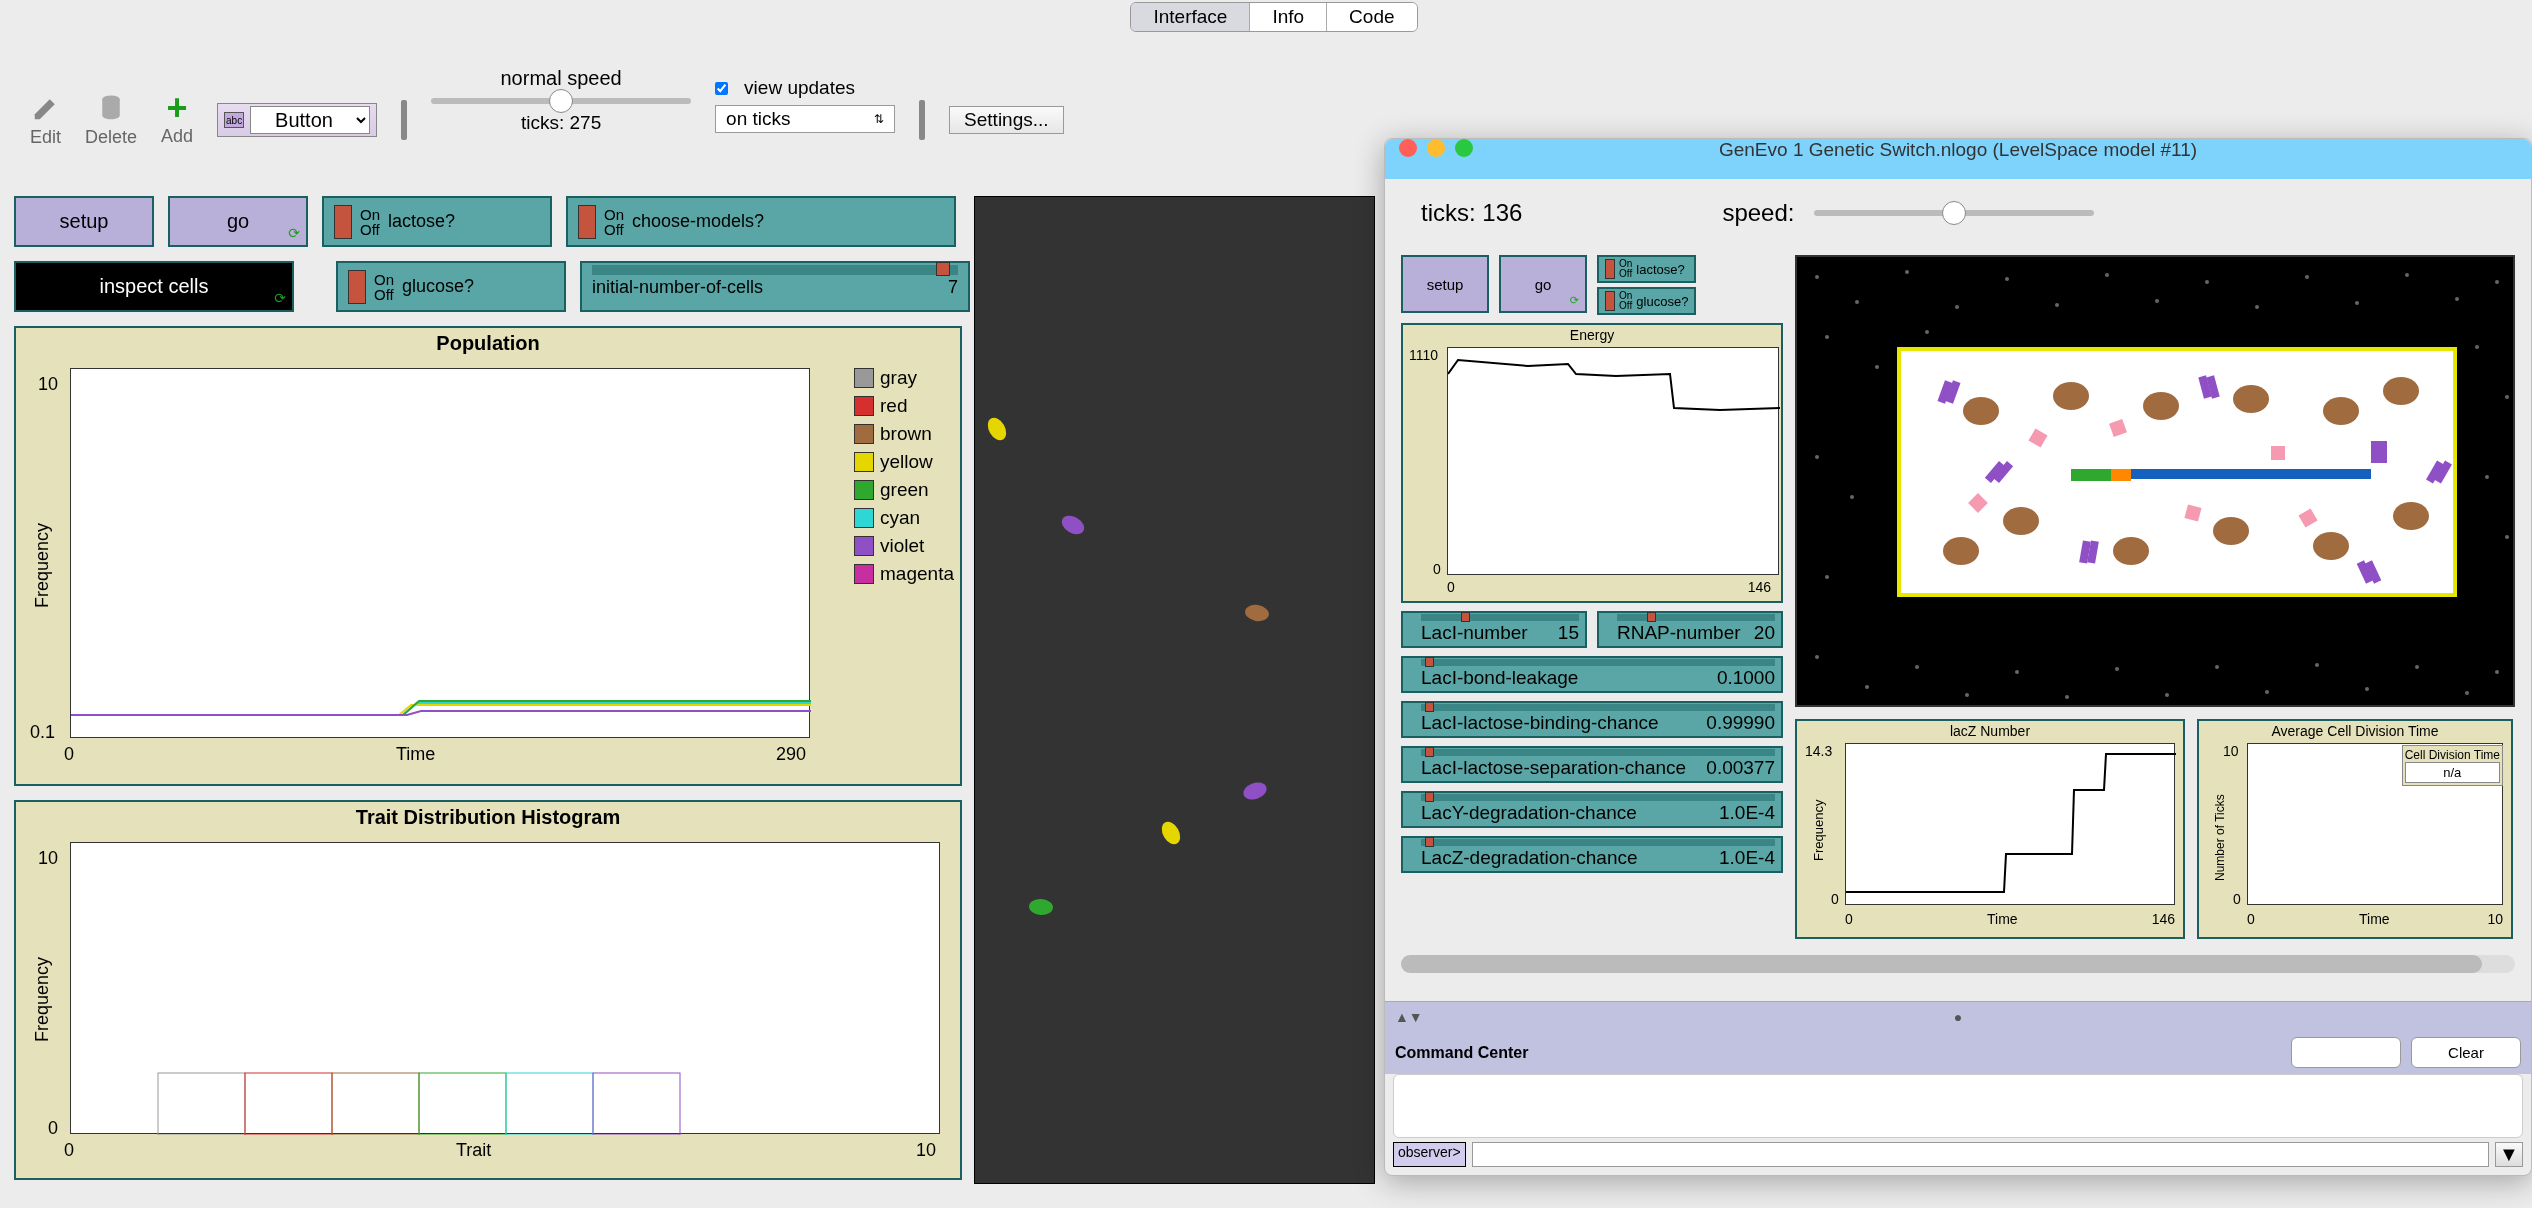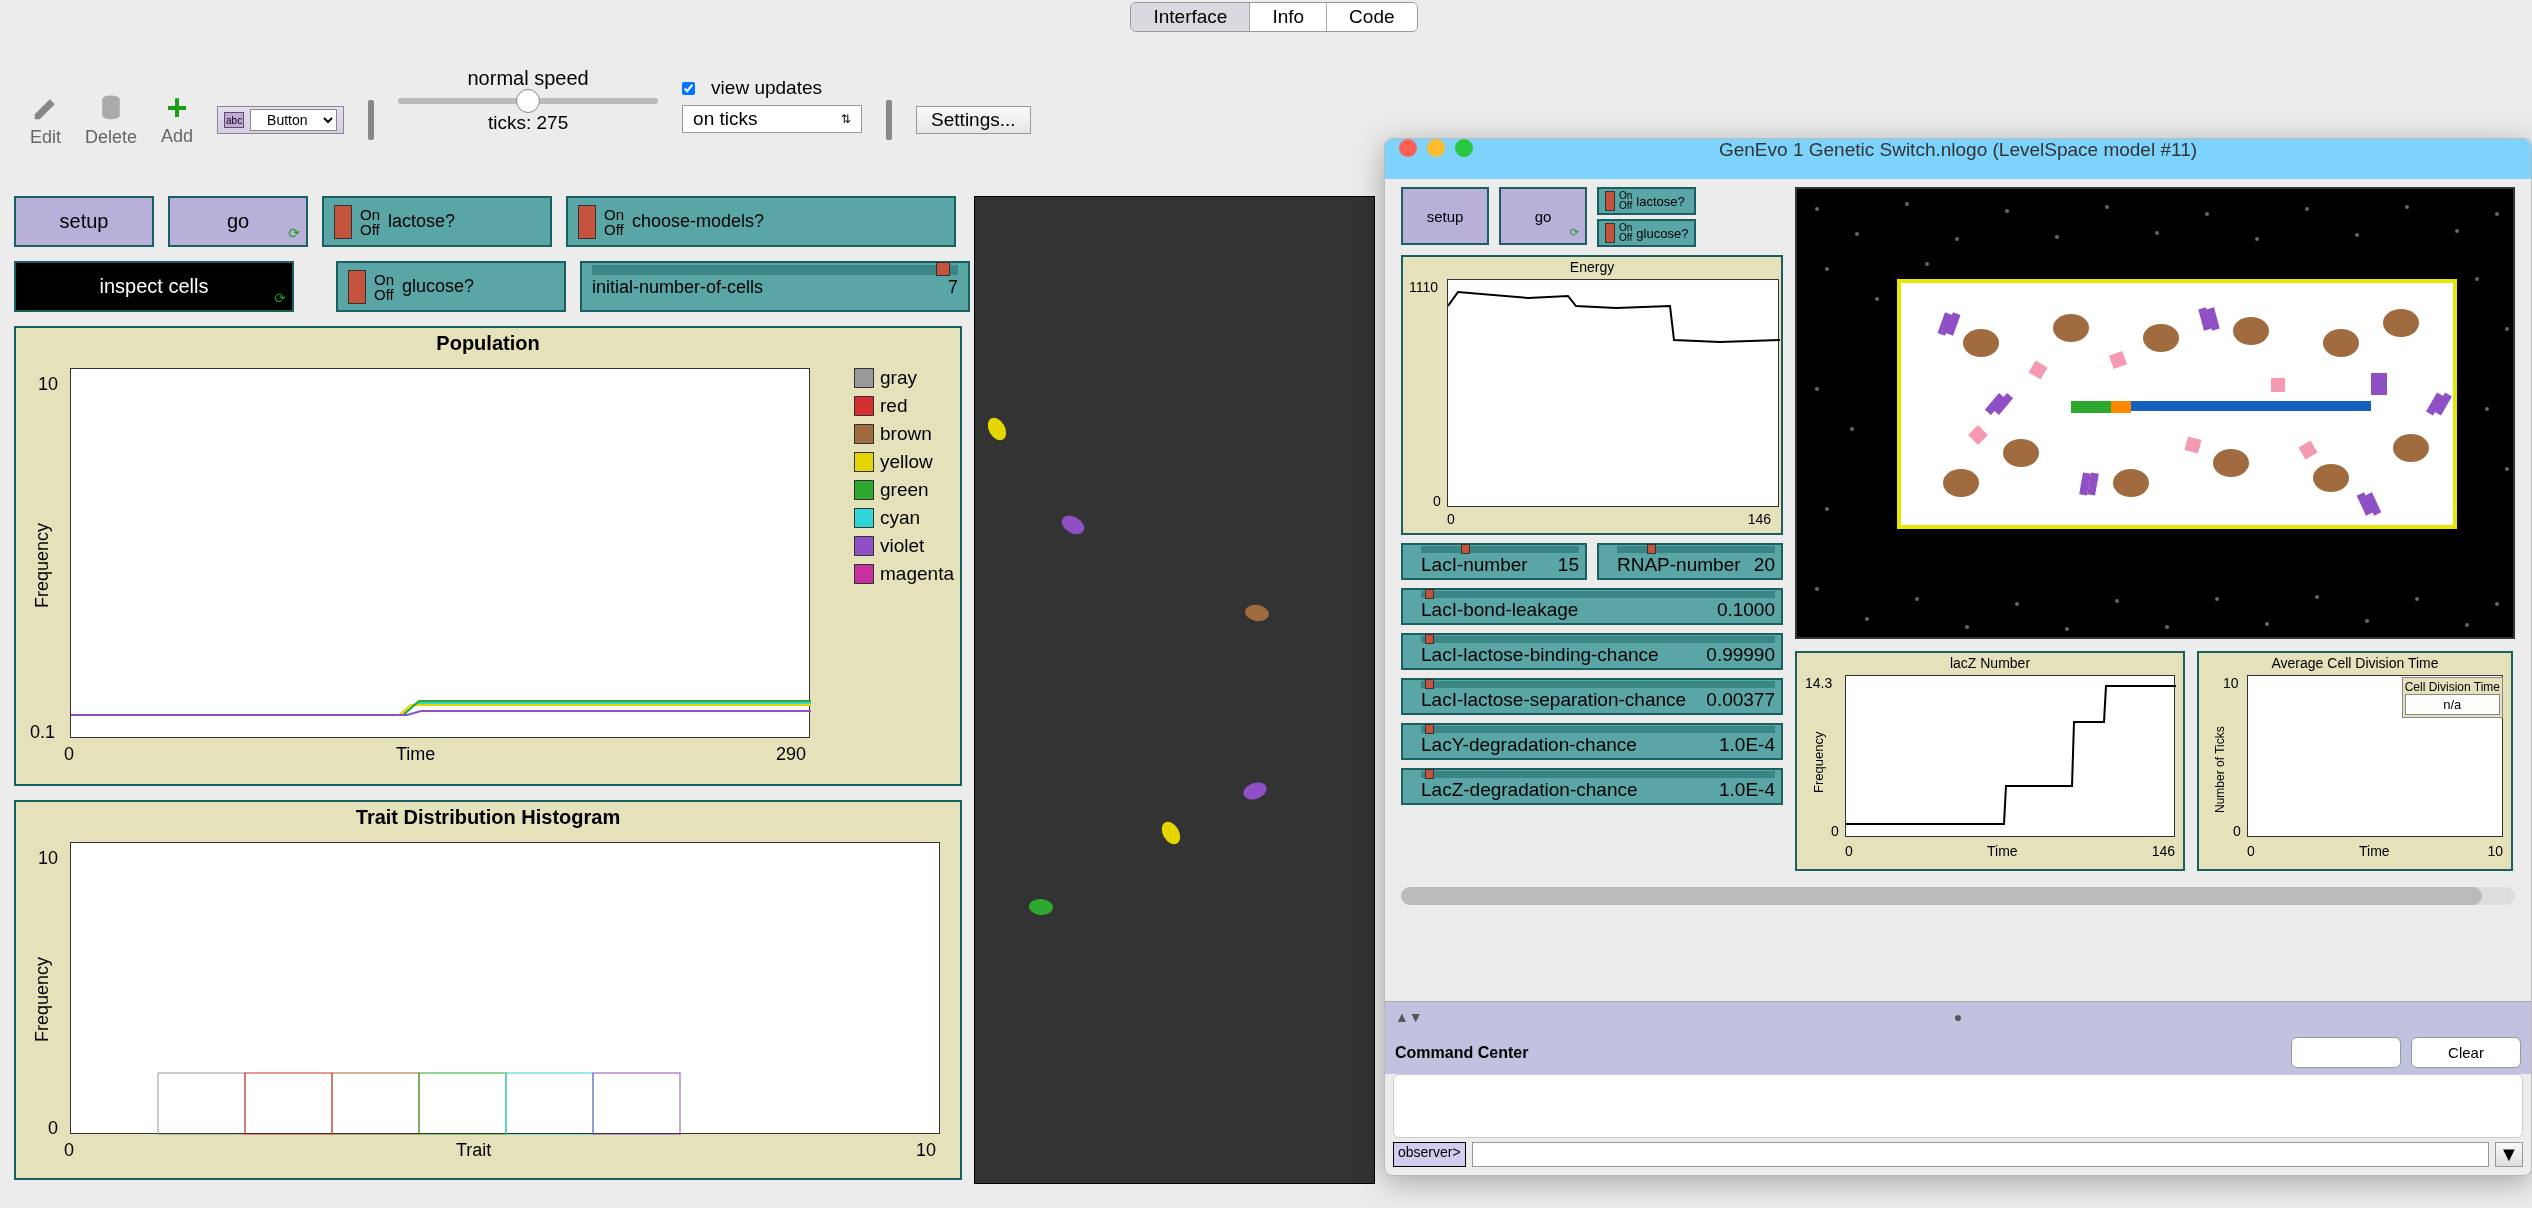--- a/index.html
+++ b/index.html
@@ -11,21 +11,21 @@
 .tab:last-child { border-right: none; }
 .tab.active { background: #d9d9e0; }
 
 .toolbar { position: absolute; top: 70px; left: 0; right: 0; height: 100px; display: flex; align-items: center; gap: 24px; padding-left: 30px; }
 .tool { display: flex; flex-direction: column; align-items: center; gap: 4px; color: #666; font-size: 18px; cursor: pointer; }
 .tool svg { width: 30px; height: 30px; }
 .add-plus { color: #1a9e1a; font-size: 36px; font-weight: bold; line-height: 28px; }
 
 .button-dd { display: flex; align-items: center; background: linear-gradient(#e8dcf0,#d8cce6); border: 1px solid #888; padding: 2px 6px; gap: 6px; }
 .button-dd .square { width: 20px; height: 16px; background: #c2a8dd; border: 1px solid #555; display: inline-flex; align-items: center; justify-content: center; font-size: 10px; }
-.button-dd select { border: 1px solid #888; background: #fff; font-size: 14px; padding: 1px 12px; }
+.button-dd select { border: 1px solid #888; background: #fff; font-size: 20px; padding: 1px 20px; }
 
 .divider { width: 6px; height: 40px; background: #888; border-radius: 2px; }
 
 .speed-block { display: flex; flex-direction: column; align-items: center; gap: 8px; margin-top:-40px; }
 .speed-slider { width: 260px; }
 .ticks-label { font-size: 19px; }
 
 .update-block { display: flex; flex-direction: column; gap: 6px; align-items: flex-start; margin-top:-30px; }
 .chk-row { display: flex; align-items: center; gap: 16px; font-size: 19px; }
 .update-mode { display:flex; align-items:center; border: 1px solid #999; background: #fff; padding: 2px 10px; font-size: 19px; width: 180px; justify-content: space-between; }
@@ -288,20 +288,27 @@
   <div class="cell" style="background:#e6d600; left:184px; top:628px; transform:rotate(60deg)"></div>
   <div class="cell" style="background:#2fa82f; left:54px; top:702px; transform:rotate(5deg)"></div>
 </div>
 
 <div class="child">
   <div class="titlebar">
     <span class="tl-dot" style="background:#ff5f57"></span>
     <span class="tl-dot" style="background:#febc2e"></span>
     <span class="tl-dot" style="background:#28c840"></span>
     <span class="tl-title">GenEvo 1 Genetic Switch.nlogo (LevelSpace model #11)</span>
+  </div>
+  <div class="child-top">
+    <span>ticks: 136</span>
+    <div class="child-speed">
+      <span>speed:</span>
+      <input type="range" style="width: 280px;" min="0" max="100" value="50">
+    </div>
   </div>
 
   <div class="child-body">
     <div class="child-left">
       <div class="child-row">
         <div class="mini-btn">setup</div>
         <div class="mini-btn" style="position:relative">
             <span>go</span>
             <span class="reload-icon" style="font-size:11px">⟳</span>
           </div>

